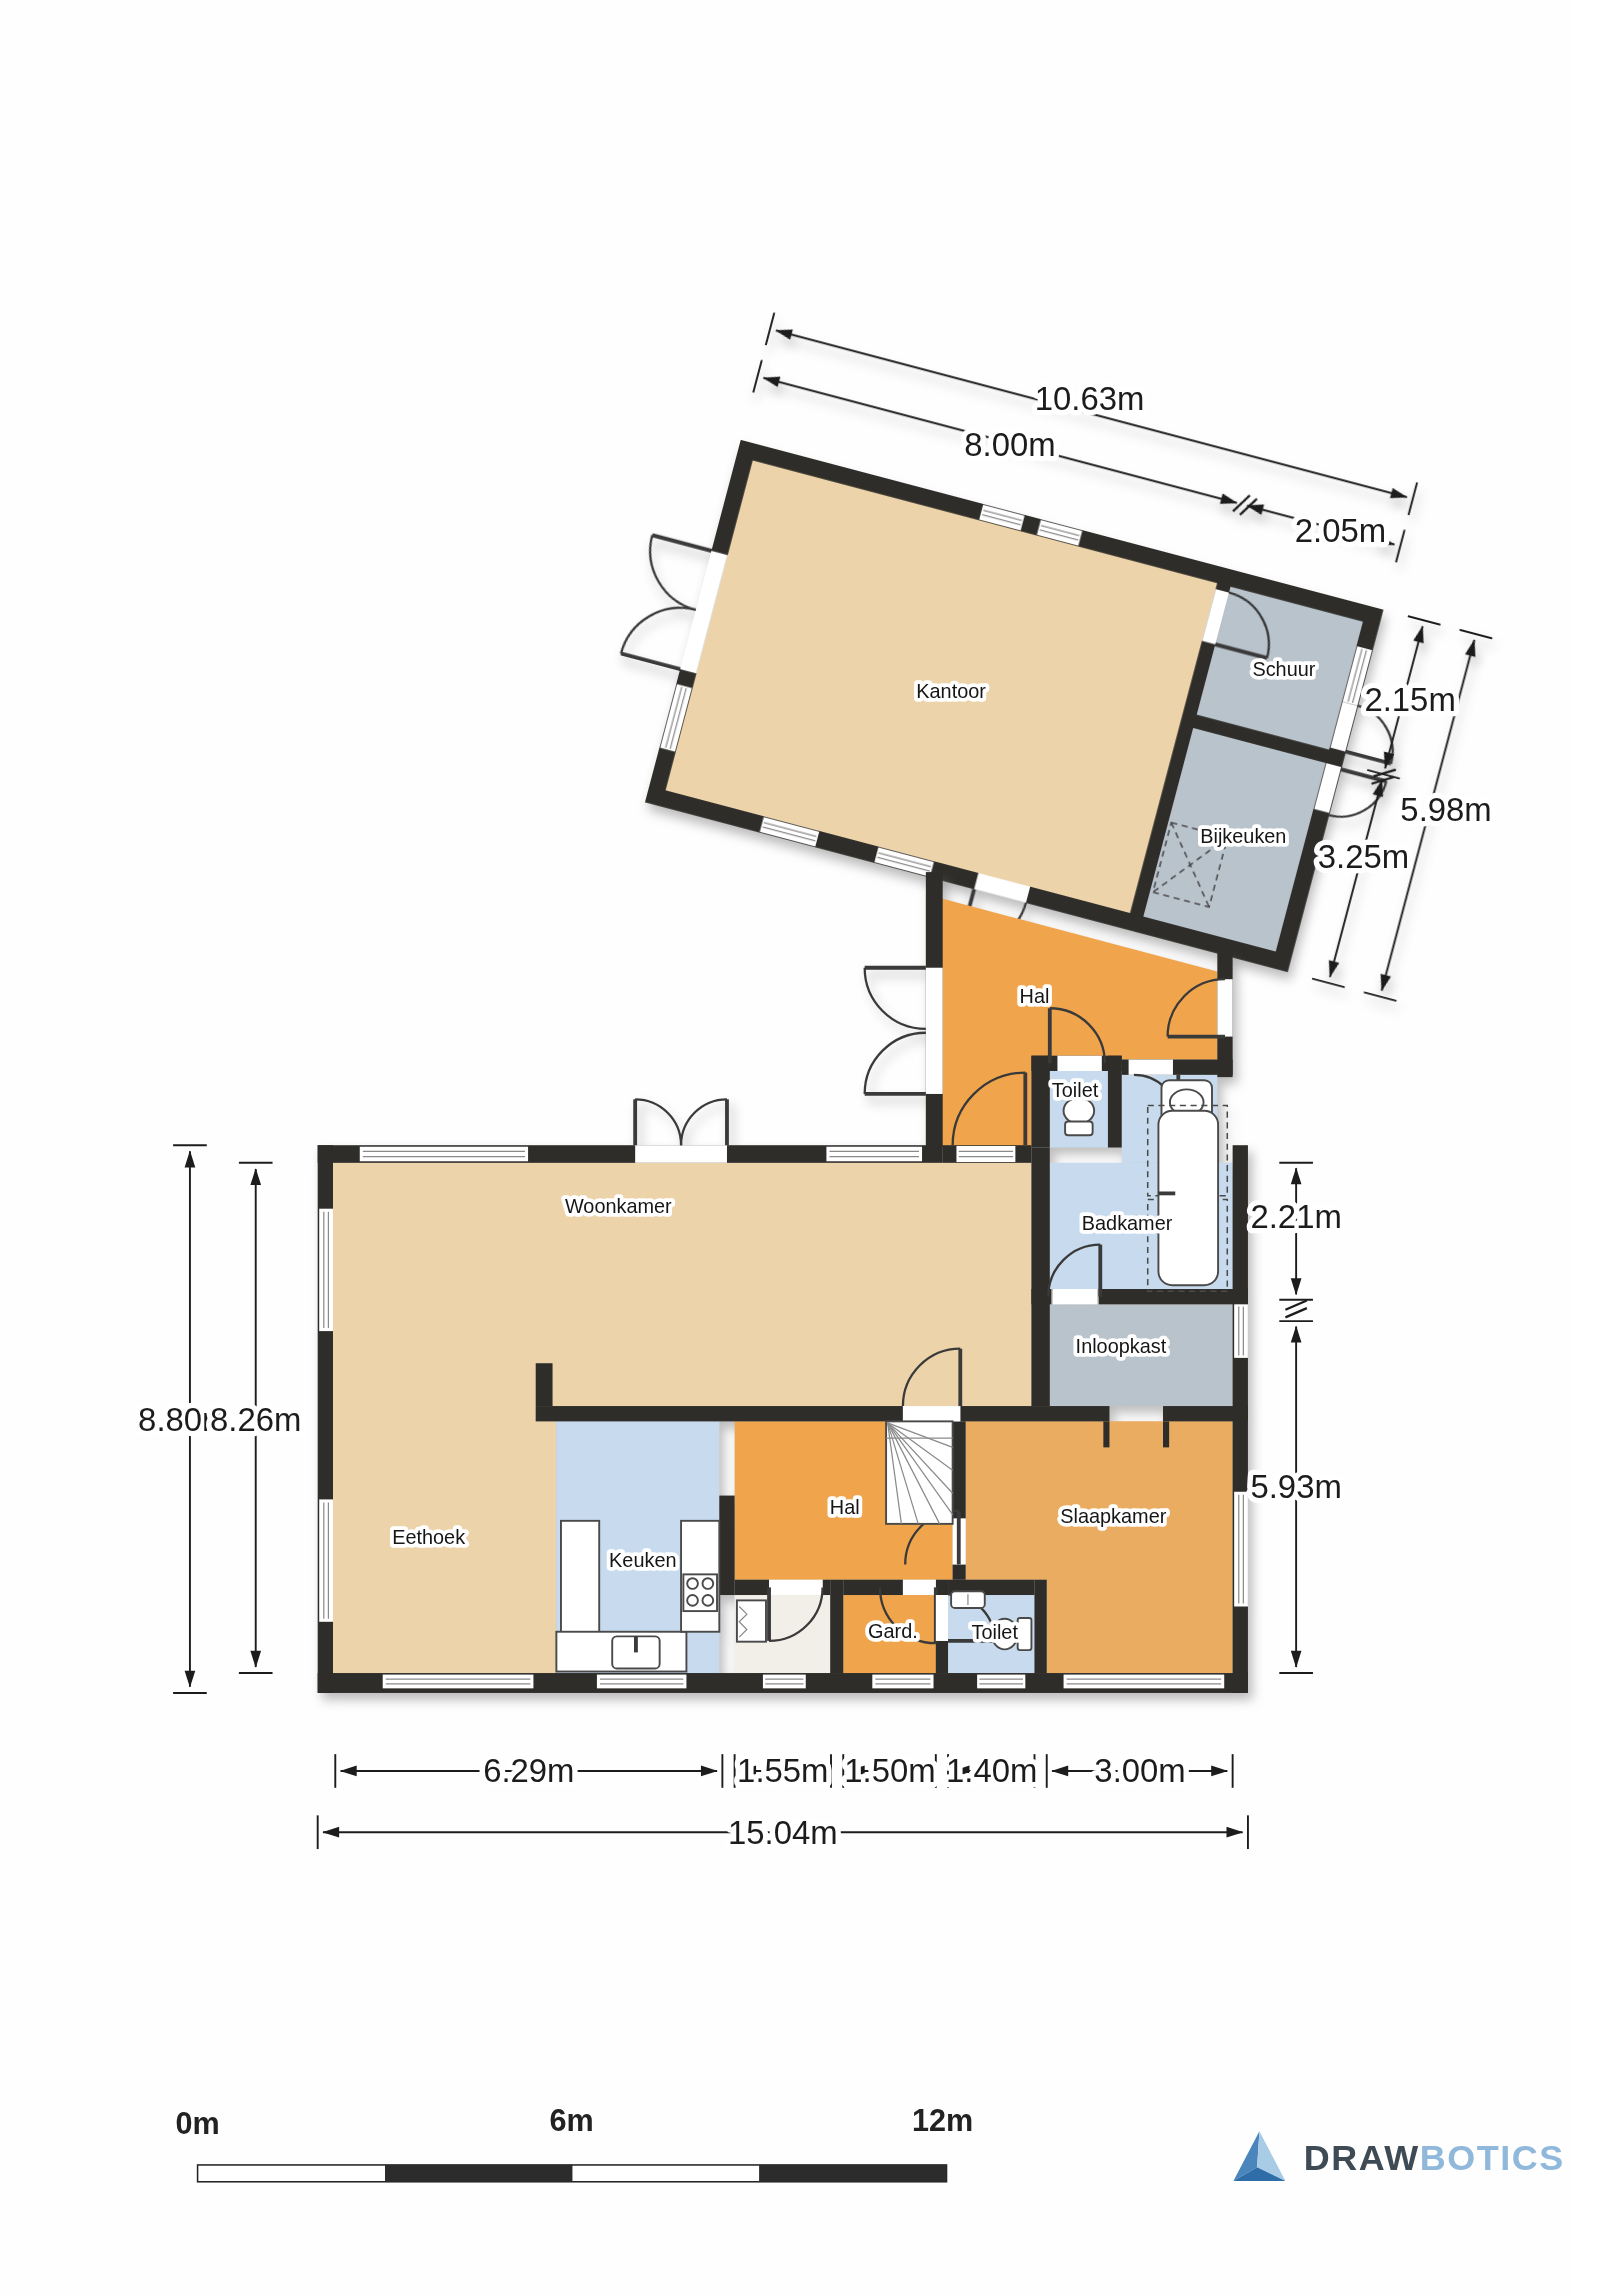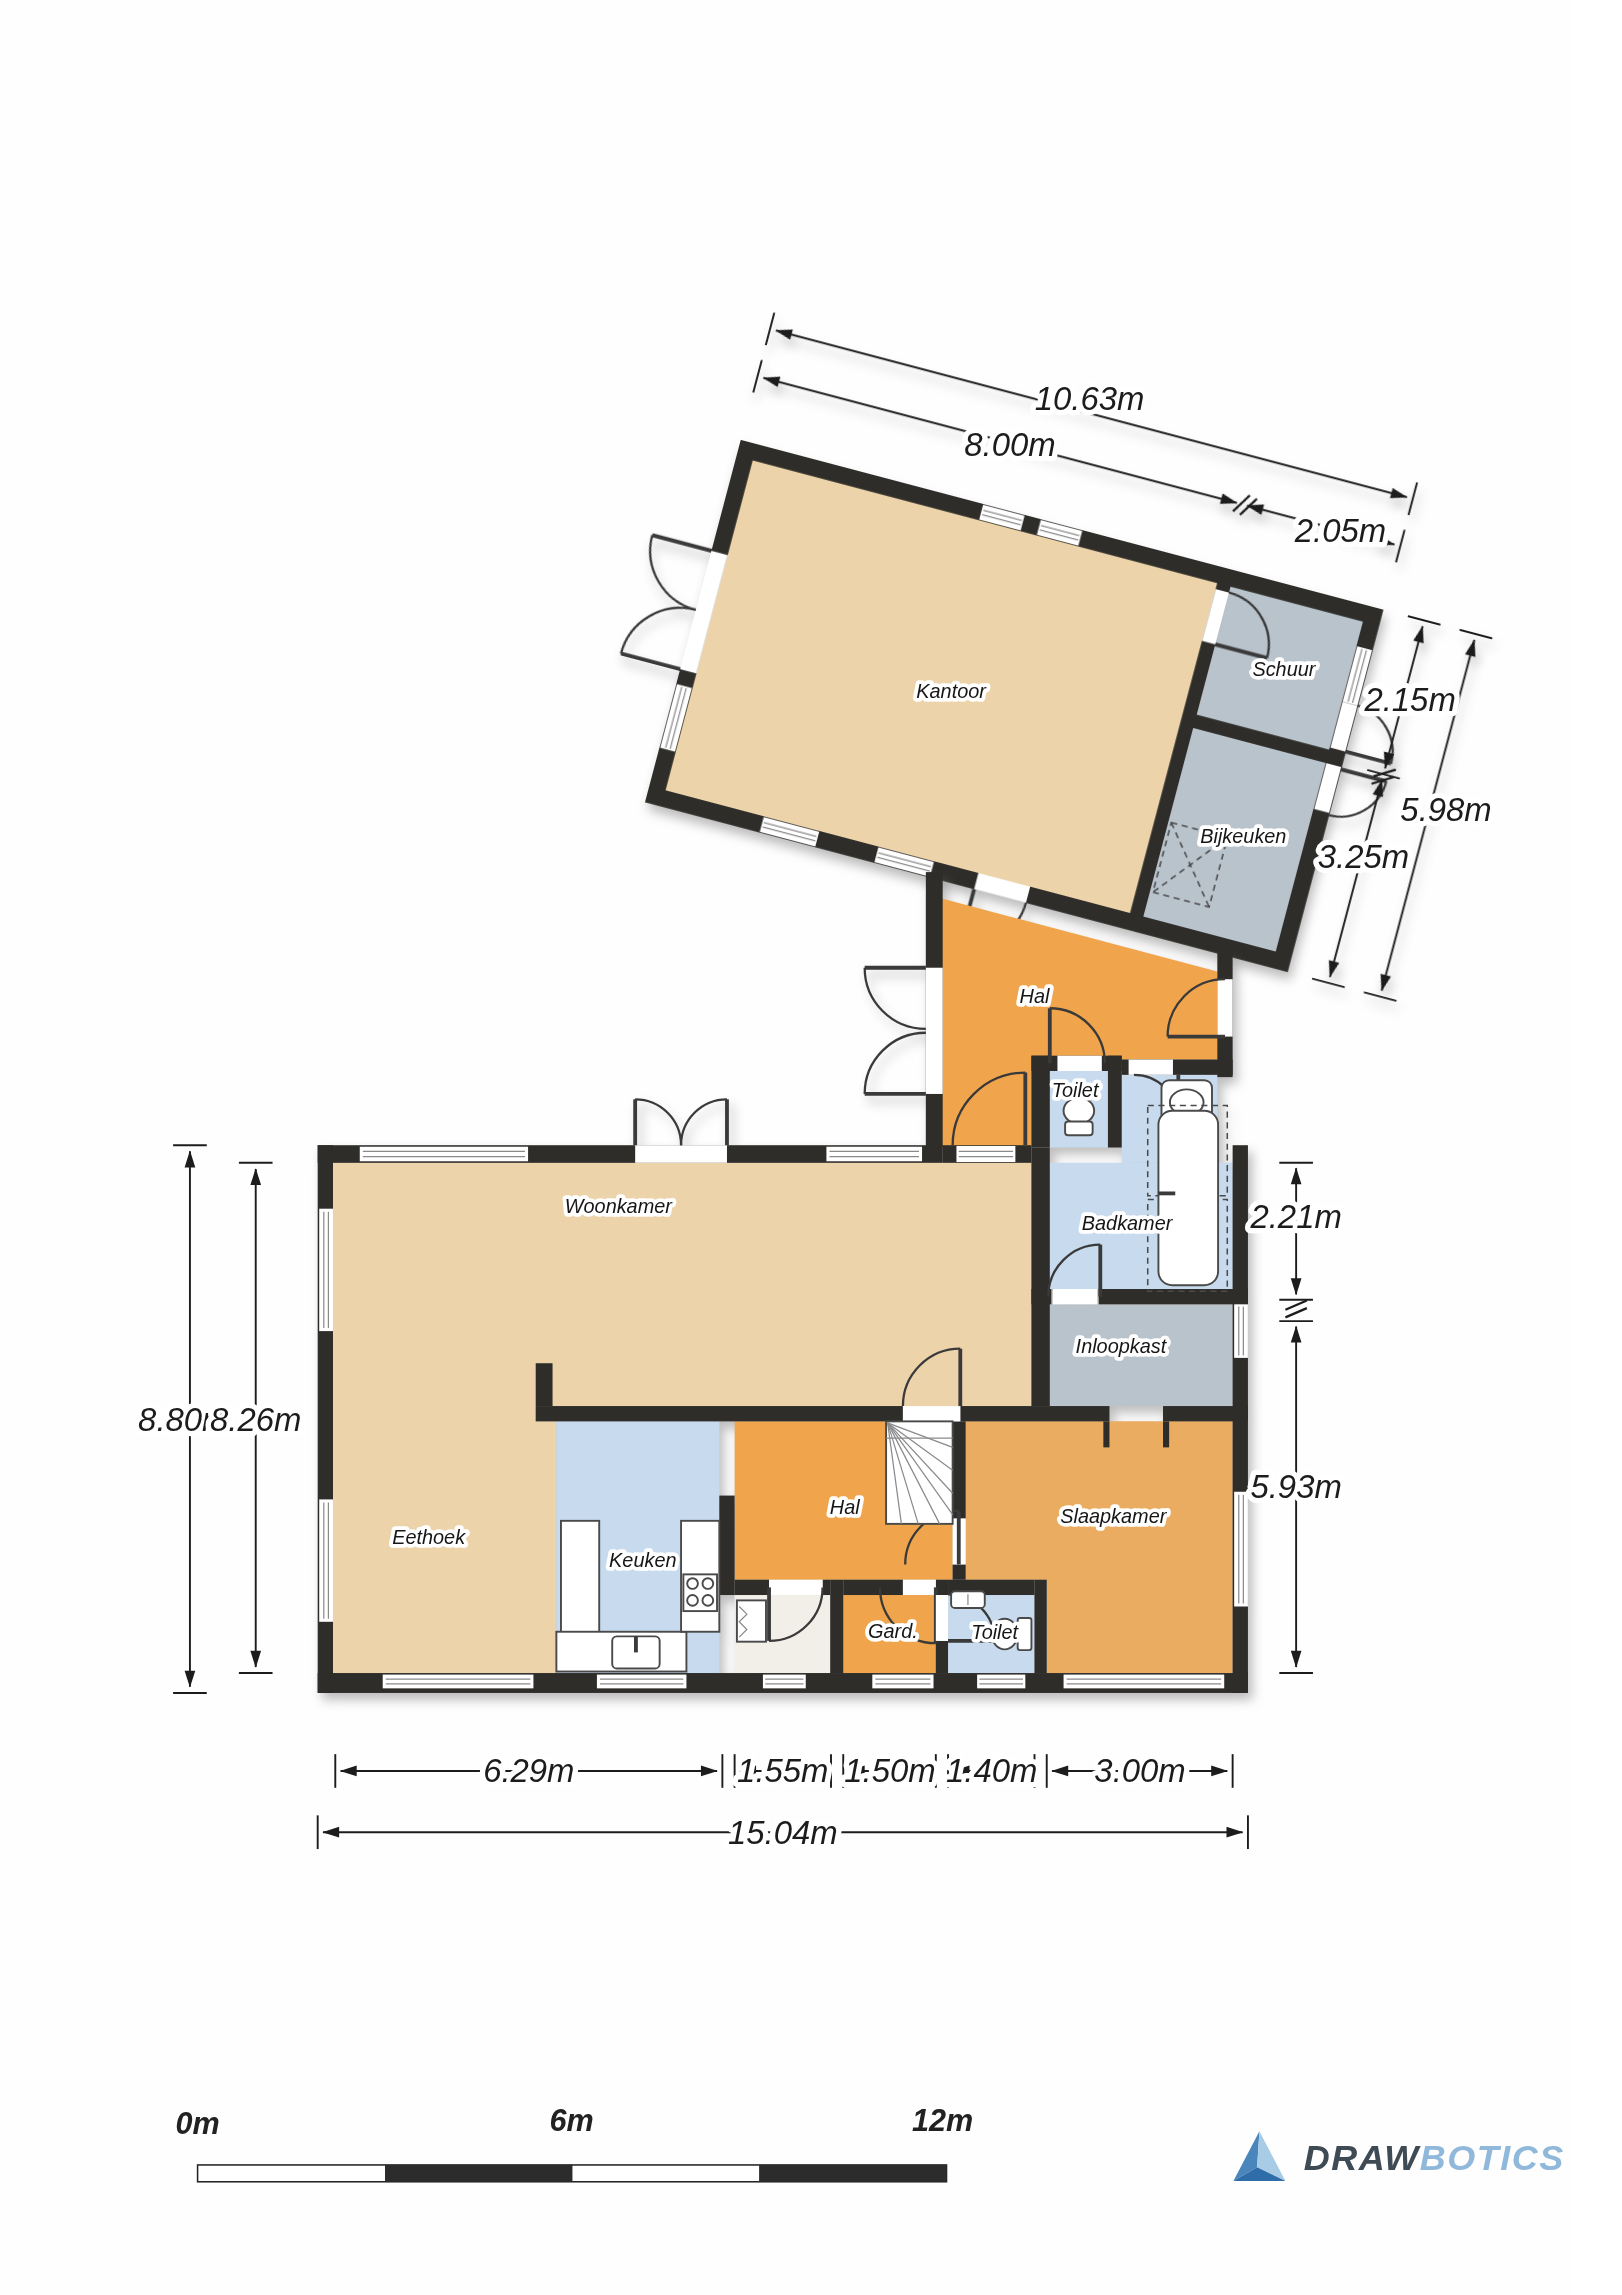--- a/index.html
+++ b/index.html
@@ -1,17 +1,17 @@
 <!DOCTYPE html>
 <html style="font-size:12.2px"><head>
 <meta charset="utf-8">
 <style>
   html,body{margin:0;padding:0;background:#ffffff;}
   .canvas{position:relative;width:1572px;height:2295px;background:#fefefe;overflow:hidden;
-          font-family:"Liberation Sans", sans-serif;font-style:italic;}
+          font-family:"Liberation Sans", sans-serif;}
   svg{position:absolute;inset:0;}
   .room-label{font-size:26px;fill:#161616;text-anchor:middle;
               paint-order:stroke;stroke:#ffffff;stroke-width:10px;stroke-linejoin:round;}
   .dim-label{font-size:43px;fill:#1c1c1c;text-anchor:middle;
              paint-order:stroke;stroke:#ffffff;stroke-width:14px;stroke-linejoin:round;}
   .dimline{stroke:#1c1c1c;stroke-width:2.5;fill:none;}
   .cap{stroke:#1c1c1c;stroke-width:2.5;}
   .brk{stroke:#1c1c1c;stroke-width:3;}
   .win{fill:#ffffff;}
   .winline{stroke:#8a8a8a;stroke-width:1.6;}

